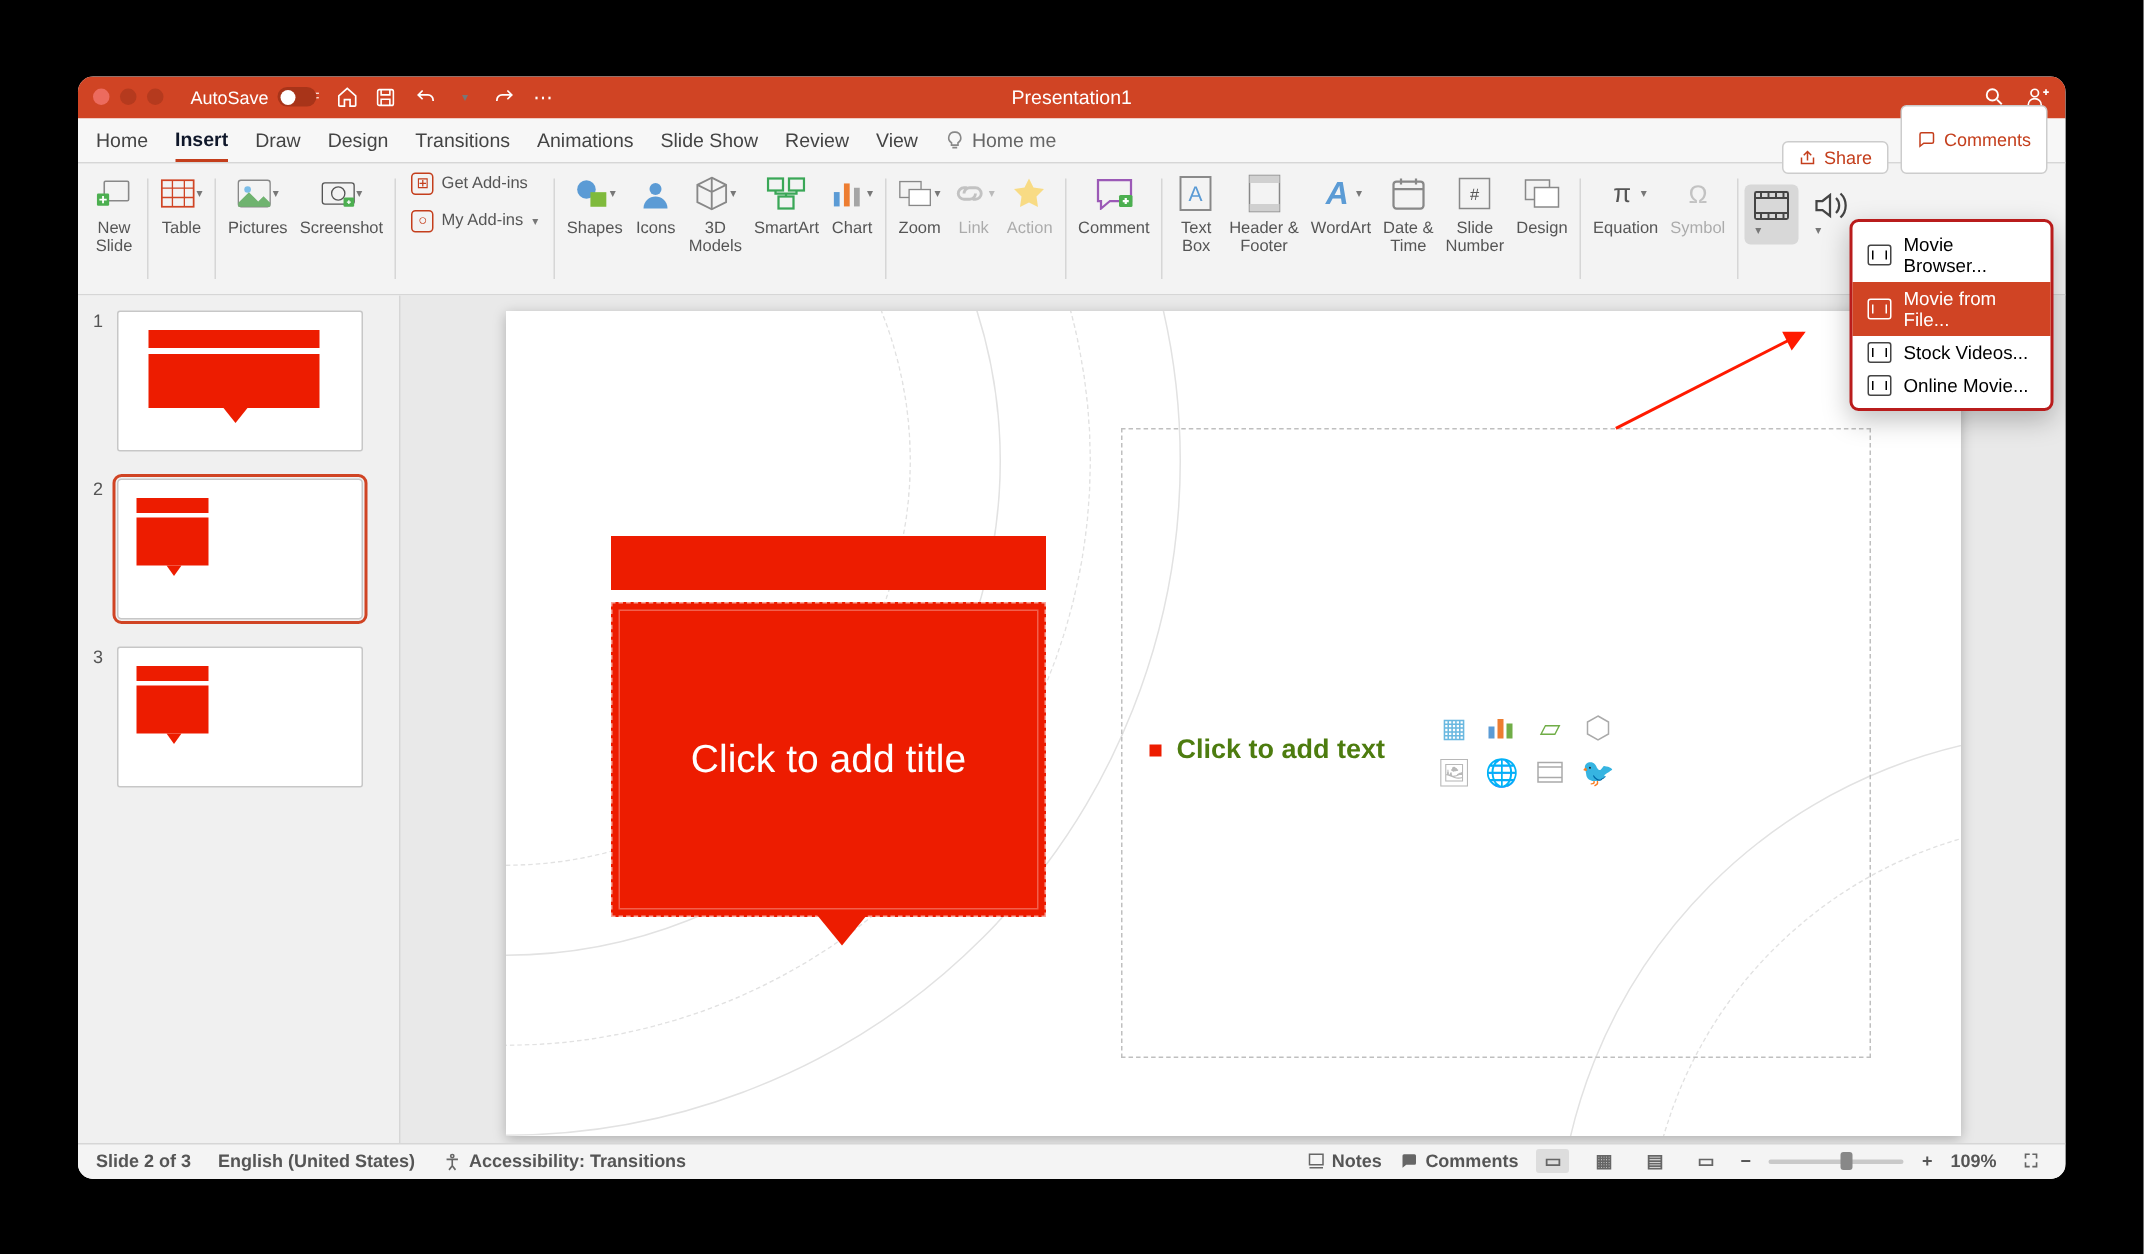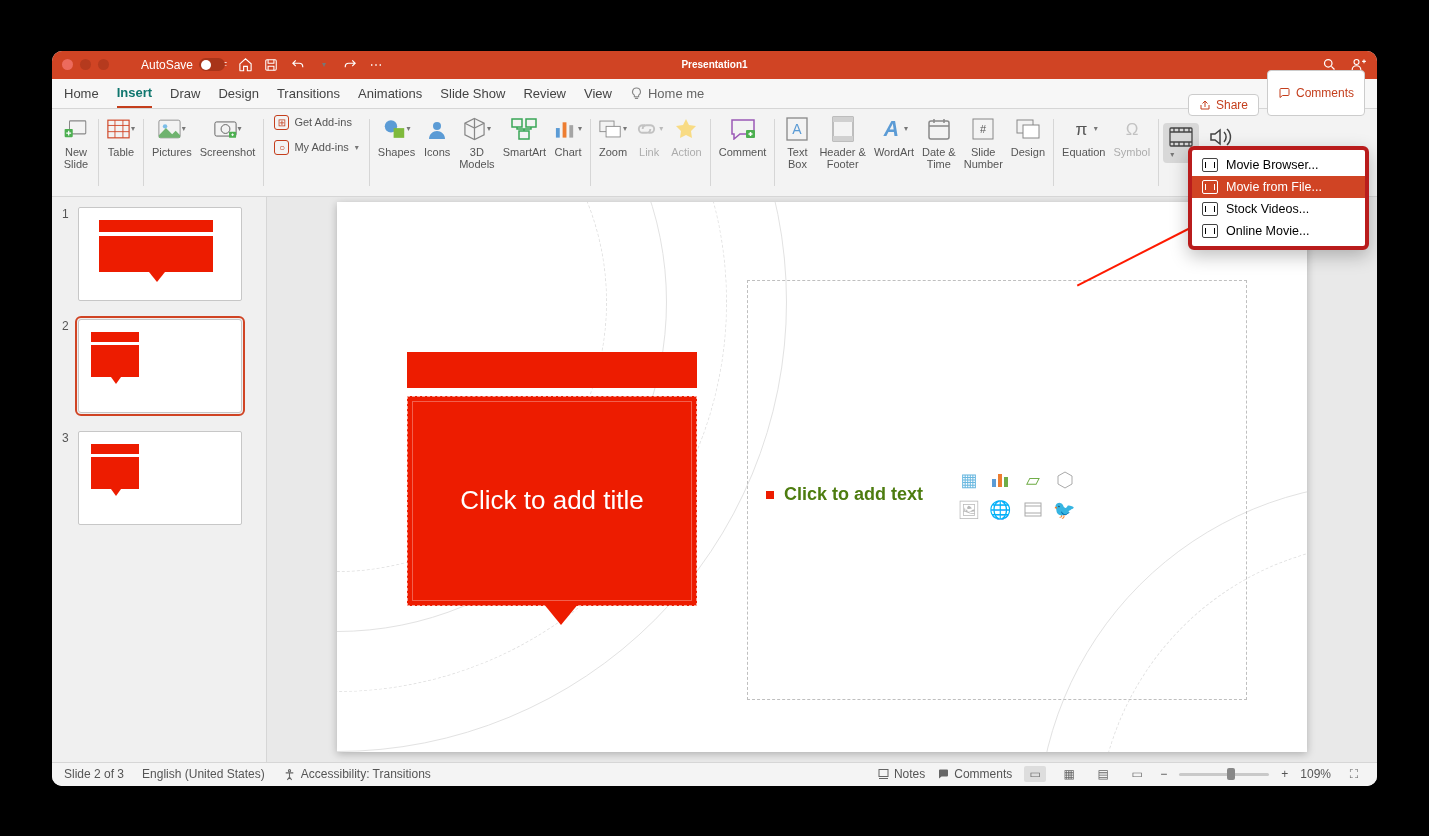--- a/index.html
+++ b/index.html
@@ -4,34 +4,34 @@
 <style>
   * { margin: 0; padding: 0; box-sizing: border-box; font-family: -apple-system, "Segoe UI", sans-serif; }
   body { background: #000; display: flex; align-items: center; justify-content: center; height: 100vh; }
   .window { width: 1325px; height: 735px; background: #fff; border-radius: 10px; overflow: hidden; display: flex; flex-direction: column; box-shadow: 0 8px 40px rgba(0,0,0,.5); position: relative; }
 
   
   .titlebar { background: #d04424; height: 28px; display: flex; align-items: center; padding: 0 10px; color: #fff; font-size: 12px; position: relative; }
   .traffic { display: flex; gap: 7px; }
   .traffic span { width: 11px; height: 11px; border-radius: 50%; background: #b53a1e; }
   .traffic span:first-child { background: #ec6b5e; }
-  .autosave { margin-left: 32px; display:flex; align-items:center; gap:6px; font-size:12px; }
+  .autosave { margin-left: 18px; display:flex; align-items:center; gap:6px; font-size:12px; }
   .toggle { width: 26px; height: 13px; background: #a83419; border-radius: 7px; position: relative; }
   .toggle::after { content:""; width:10px; height:10px; border-radius:50%; background:#fff; position:absolute; left:1.5px; top:1.5px; }
   .toggle-label { font-size:9px; color:#fff; margin-left:-22px; pointer-events:none; }
   .tb-icons { display:flex; gap:10px; margin-left:10px; align-items:center;}
   .tb-ico { width:16px; height:16px; display:flex; align-items:center; justify-content:center; color:#fff; font-size:13px;}
-  .title { position:absolute; left:50%; transform:translateX(-50%); font-weight:700; font-size:10px;}
+  .title { position:absolute; left:50%; transform:translateX(-50%); font-weight:400; font-size:13px;}
   .tb-right { margin-left:auto; display:flex; gap:14px; }
 
   
   .tabs-row { height: 30px; background: #f7f7f7; border-bottom: 1px solid #d6d6d6; display:flex; align-items:center; padding: 0 12px; font-size:13px; gap: 18px; position: relative;}
   .tabs-left { display:flex; align-items:center; gap:18px;}
   .tab { color:#444; cursor:pointer; padding: 6px 0;}
-  .tab.active { color:#0f766e; font-weight:600; border-bottom:2.5px solid #c43e1c; }
+  .tab.active { color:#0f172a; font-weight:600; border-bottom:2.5px solid #c43e1c; }
   .tabs-right { margin-left:auto; display:flex; gap:8px;}
   .btn-pill { border:1px solid #ccc; border-radius:4px; padding:3px 10px; font-size:12px; display:flex; align-items:center; gap:5px; background:#fff;}
   .btn-pill.share { color:#c43e1c;margin-top:24px;}
   .btn-pill.comments { color:#c43e1c;}
 
   
   .ribbon { height: 88px; background:#f3f3f3; border-bottom:1px solid #d6d6d6; display:flex; align-items:stretch; padding: 4px 6px; font-size:11px; color:#555; }
   .sep { width:1px; background:#d6d6d6; margin: 6px 4px; }
   .rbtn { display:flex; flex-direction:column; align-items:center; gap:3px; padding:2px 4px; cursor:pointer;}
   .rbtn .lbl { font-size:11px; color:#555; text-align:center; line-height:1.1; min-height:22px; display:flex; align-items:flex-start; }
@@ -39,57 +39,57 @@
   .drop { font-size:8px; color:#777; margin-left:1px;}
   .disabled { opacity:.45; }
 
   .mini-list { display:flex; flex-direction:column; gap:6px; font-size:11px; }
   .mini-item { display:flex; align-items:center; gap:5px; padding:2px 6px;}
   .mini-ico { width:15px; height:15px; border:1px solid #c43e1c; border-radius:3px; display:flex; align-items:center; justify-content:center; font-size:10px; color:#c43e1c;}
 
   .video-active { background:#d8d8d8; border-radius:4px; padding:4px 6px;}
 
   
-  .dropdown { position:absolute; top:95px; right:8px; width:181px; background:#fff; border:4px solid #b91c1c; border-radius:6px; padding:4px 0; box-shadow:0 6px 18px rgba(0,0,0,.25); z-index:10; font-size:12.5px;}
+  .dropdown { position:absolute; top:95px; right:8px; width:136px; background:#fff; border:2px solid #b91c1c; border-radius:6px; padding:4px 0; box-shadow:0 6px 18px rgba(0,0,0,.25); z-index:10; font-size:12.5px;}
   .dd-item { display:flex; align-items:center; gap:8px; padding:4px 10px; cursor:pointer;}
   .dd-item.hl { background:#d04424; color:#fff; }
   .dd-ico { width:16px; height:14px; border:1.3px solid #444; border-radius:2px; position:relative; flex-shrink:0;}
   .dd-item.hl .dd-ico { border-color:#fff;}
   .dd-ico::before { content:""; position:absolute; inset:3px 2px; border-left:1px solid currentColor; border-right:1px solid currentColor;}
 
   
   .workspace { flex:1; display:flex; min-height:0; background:#e9e9e9;}
   .thumbs { width: 215px; background:#f0f0f0; border-right:1px solid #d6d6d6; padding:10px 10px; overflow:auto;}
   .thumb-row { display:flex; gap:6px; margin-bottom:18px;}
   .tnum { font-size:12px; color:#555; width:10px;}
   .thumb { width: 164px; height:94px; background:#fff; border:1px solid #c7c7c7; border-radius:2px; position:relative; overflow:hidden;}
   .thumb.sel { outline:2.5px solid #d04424; outline-offset:1px; border-radius:3px;}
   .thumb-shape { position:absolute; }
 
-  .canvas-wrap { flex:1; display:flex; align-items:flex-end; justify-content:center; overflow:auto; padding:10px;text-decoration:underline;}
+  .canvas-wrap { flex:1; display:flex; align-items:flex-start; justify-content:center; overflow:auto; padding:10px;text-decoration:underline;}
   .slide { width: 970px; height: 550px; background:#fff; box-shadow:0 2px 8px rgba(0,0,0,.25); position:relative; overflow:hidden;}
   .concentric { position:absolute; border:1px solid #e2e2e2; border-radius:50%; }
   .titlebox { position:absolute; left:70px; top:150px; width:290px; }
   .titlebar-red { height:36px; background:#ed1c00; margin-bottom:8px;}
   .titlebody { background:#ed1c00; color:#fff; width:290px; height:210px; display:flex; align-items:center; justify-content:center; border:1px dashed rgba(255,255,255,.6); outline:1px solid rgba(255,255,255,.3); outline-offset:-6px; position:relative;}
   .titlebody::after { content:""; position:absolute; bottom:-20px; left:135px; width:0; height:0; border-left:18px solid transparent; border-right:18px solid transparent; border-top:22px solid #ed1c00;}
   .titlebody span { font-size:26px; font-weight:300; }
 
   .content-ph { position:absolute; left:410px; top:78px; width:500px; height:420px; border:1px dashed #bfbfbf; padding:18px;}
   .bullet-row { display:flex; align-items:center; gap:10px; margin-top:168px;}
   .bullet { width:8px; height:8px; background:#ed1c00;}
   .ph-text { font-size:18px; font-weight:600; color:#4d7c0f;}
   .ph-icons { display:inline-grid; grid-template-columns:repeat(4,28px); grid-template-rows:repeat(2,26px); gap:4px; margin-left:22px; }
   .ph-icons span { display:flex; align-items:center; justify-content:center; font-size:18px; color:#b8b8b8;}
 
   .arrow { position:absolute; top:170px; right:175px; width:140px; height:2px; background:#ff1a00; transform-origin:right center; transform:rotate(-27deg); z-index:9;}
   .arrow::after { content:""; position:absolute; right:-2px; top:-6px; width:0; height:0; border-left:14px solid #ff1a00; border-top:7px solid transparent; border-bottom:7px solid transparent;}
 
   
-  .status { height:24px; background:#f4f4f4; border-top:1px solid #d6d6d6; display:flex; align-items:center; padding:0 12px; font-size:12px; color:#555; gap:18px;}
+  .status { height:24px; background:#f4f4f4; border-top:1px solid #d6d6d6; display:flex; align-items:center; padding:0 12px; font-size:12px; color:#555; gap:18px;font-weight:bold;}
   .status .right { margin-left:auto; display:flex; align-items:center; gap:12px;}
   .vbtn { width:22px; height:16px; display:flex; align-items:center; justify-content:center; font-size:12px; color:#666;}
   .vbtn.active { background:#ddd; border-radius:2px;}
   .zoom-slider { width:90px; height:3px; background:#c9c9c9; position:relative; border-radius:2px;}
   .zoom-slider::after { content:""; width:8px; height:12px; background:#888; border-radius:2px; position:absolute; left:48px; top:-5px;}
   svg { display:block; }
 </style>
 </head>
 <body>
 

